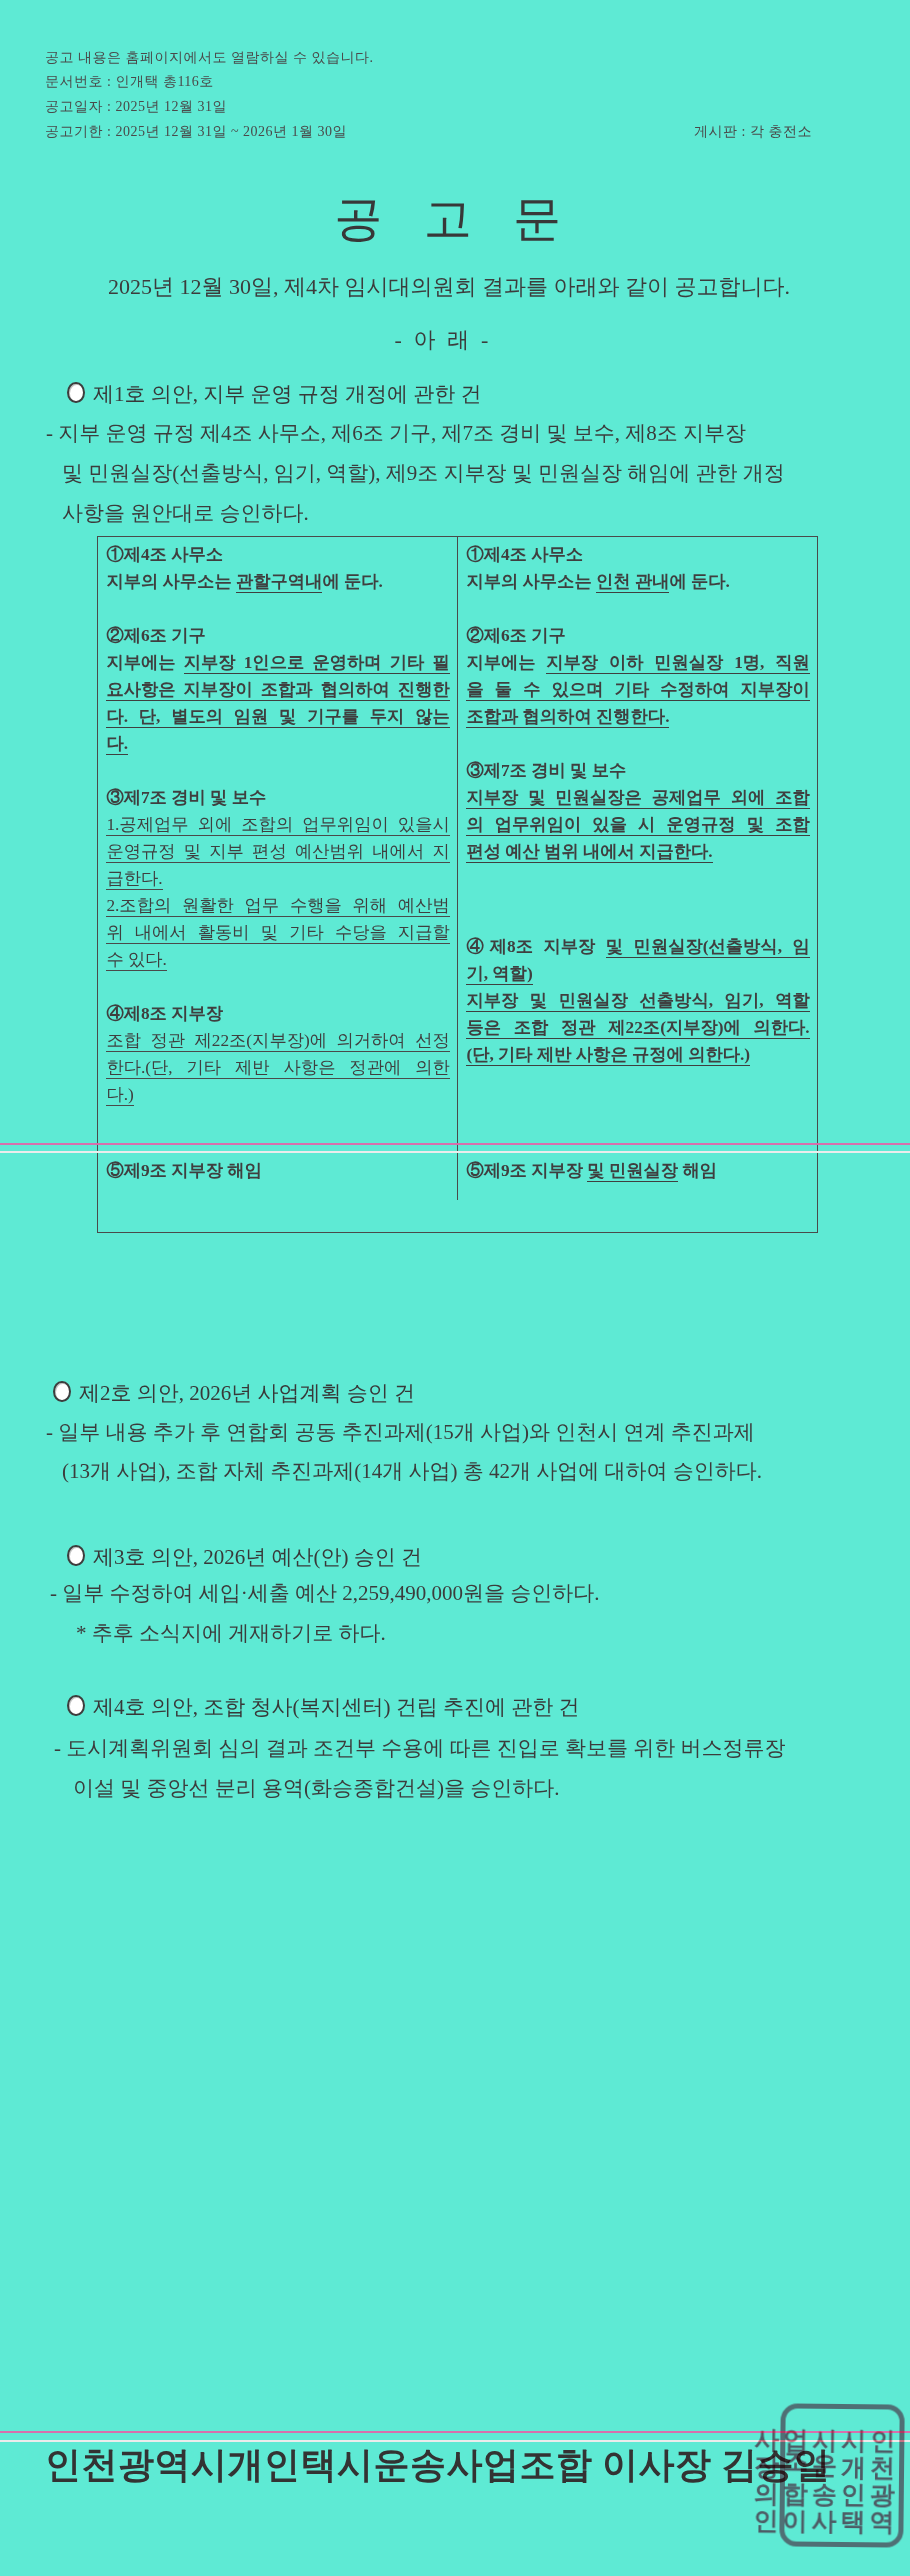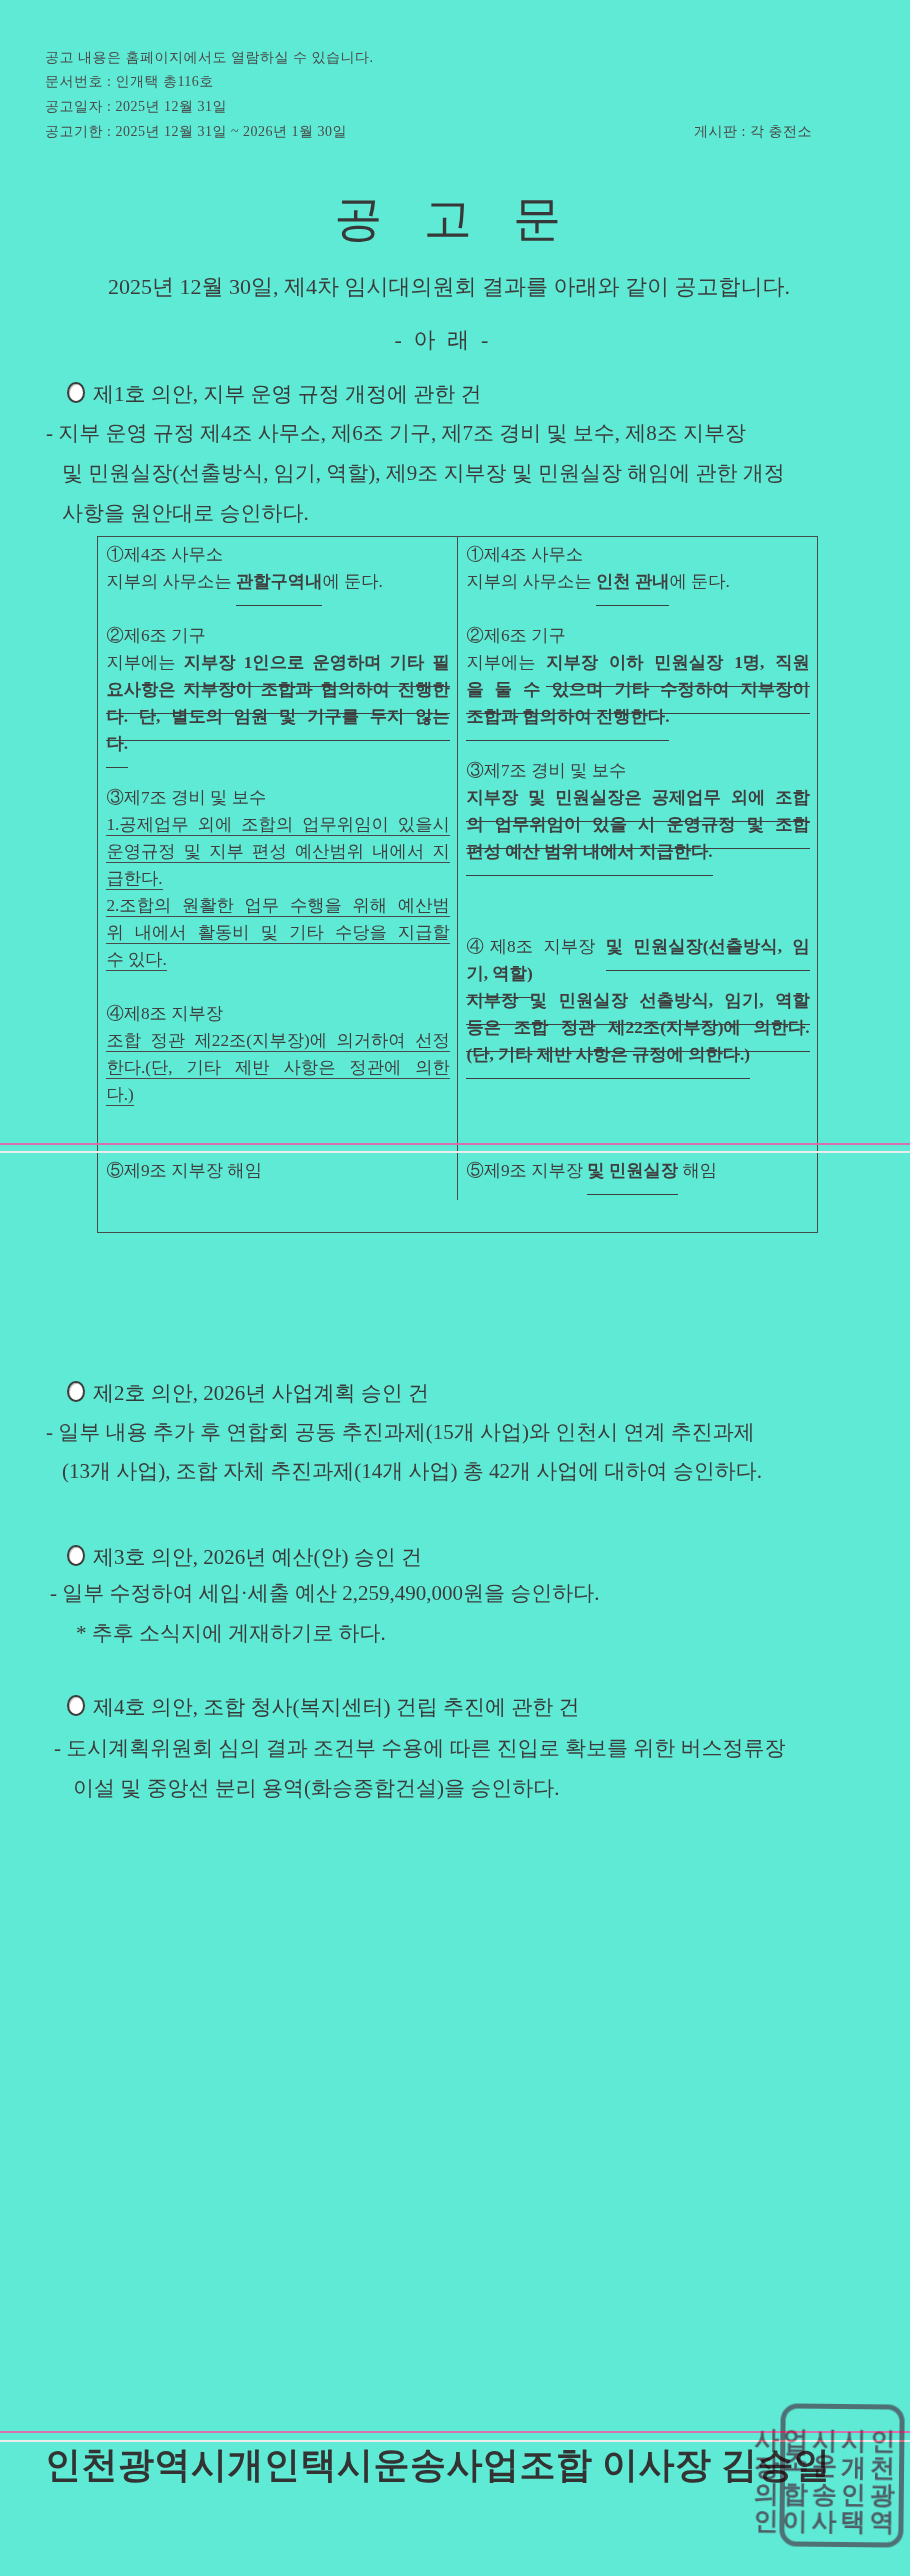--- a/index.html
+++ b/index.html
@@ -36,23 +36,23 @@
   .t-body{height:578px;}
   .t-last{height:85px;}
   .cell{
     flex:1;box-sizing:border-box;padding:4.2px 7.3px 0 8.4px;overflow:hidden;
     font-size:17.3px;color:#3f3f3f;
   }
   .bl{border-right:1px solid #4a4a4a;}
   .t-last .cell{padding-top:42px;}
   .tl{line-height:27px;text-align:left;}
   .tl.just{text-align:justify;text-align-last:justify;}
-  .seg-n{font-weight:normal;margin-top:36px;}
+  .seg-n{font-weight:bold;margin-top:36px;}
   .seg-u{border-bottom:1.6px solid #4a4a4a;padding-bottom:1px;text-align:right;}
-  .seg-bu{font-weight:bold;border-bottom:1.6px solid #3f3f3f;padding-bottom:14px;}
+  .seg-bu{font-weight:bold;border-bottom:1.6px solid #3f3f3f;padding-bottom:1px;}
   
   .pinkline{position:absolute;left:0;width:911px;height:1.6px;background:#e463a8;opacity:.9;z-index:5;}
   .grayline{position:absolute;left:0;width:911px;height:1.6px;background:#ececec;z-index:4;}
   
   .signature{font-size:36px;font-weight:bold;letter-spacing:0.5px;color:#333333;z-index:6;}
   .seal{
     position:absolute;left:780px;top:2404px;width:124px;height:143px;box-sizing:border-box;
     border:5.2px solid rgba(197,66,92,.7);border-radius:17px;padding:1px 2.1px;
     writing-mode:vertical-rl;font-size:25px;line-height:29px;font-weight:bold;
     color:rgba(197,66,92,.82);letter-spacing:2.1px;
@@ -129,21 +129,21 @@
         </div>
       <div class="cell">
           <div class="tl"><span class="seg-n">⑤제9조 지부장 </span><span class="seg-bu">및 민원실장</span><span class="seg-n"> 해임</span></div>
         </div>
     </div>
   </div>
 
   <div class="grayline" style="top:1151px;"></div>
   <div class="pinkline" style="top:1143px;"></div>
 
-  <div class="abs agenda-head" style="left:67px;top:1379px;text-align:right;">
+  <div class="abs agenda-head" style="left:53px;top:1379px;text-align:right;">
     <span class="obullet"></span><span>제2호 의안, 2026년 사업계획 승인 건</span>
   </div>
   <div class="abs agenda-line" style="left:46px;top:1418px;">- 일부 내용 추가 후 연합회 공동 추진과제(15개 사업)와 인천시 연계 추진과제</div>
   <div class="abs agenda-line" style="left:62px;top:1457px;">(13개 사업), 조합 자체 추진과제(14개 사업) 총 42개 사업에 대하여 승인하다.</div>
 
   <div class="abs agenda-head" style="left:67px;top:1543px;">
     <span class="obullet"></span><span>제3호 의안, 2026년 예산(안) 승인 건</span>
   </div>
   <div class="abs agenda-line" style="left:50px;top:1579px;">- 일부 수정하여 세입·세출 예산 2,259,490,000원을 승인하다.</div>
   <div class="abs agenda-line" style="left:76px;top:1619px;">* 추후 소식지에 게재하기로 하다.</div>

